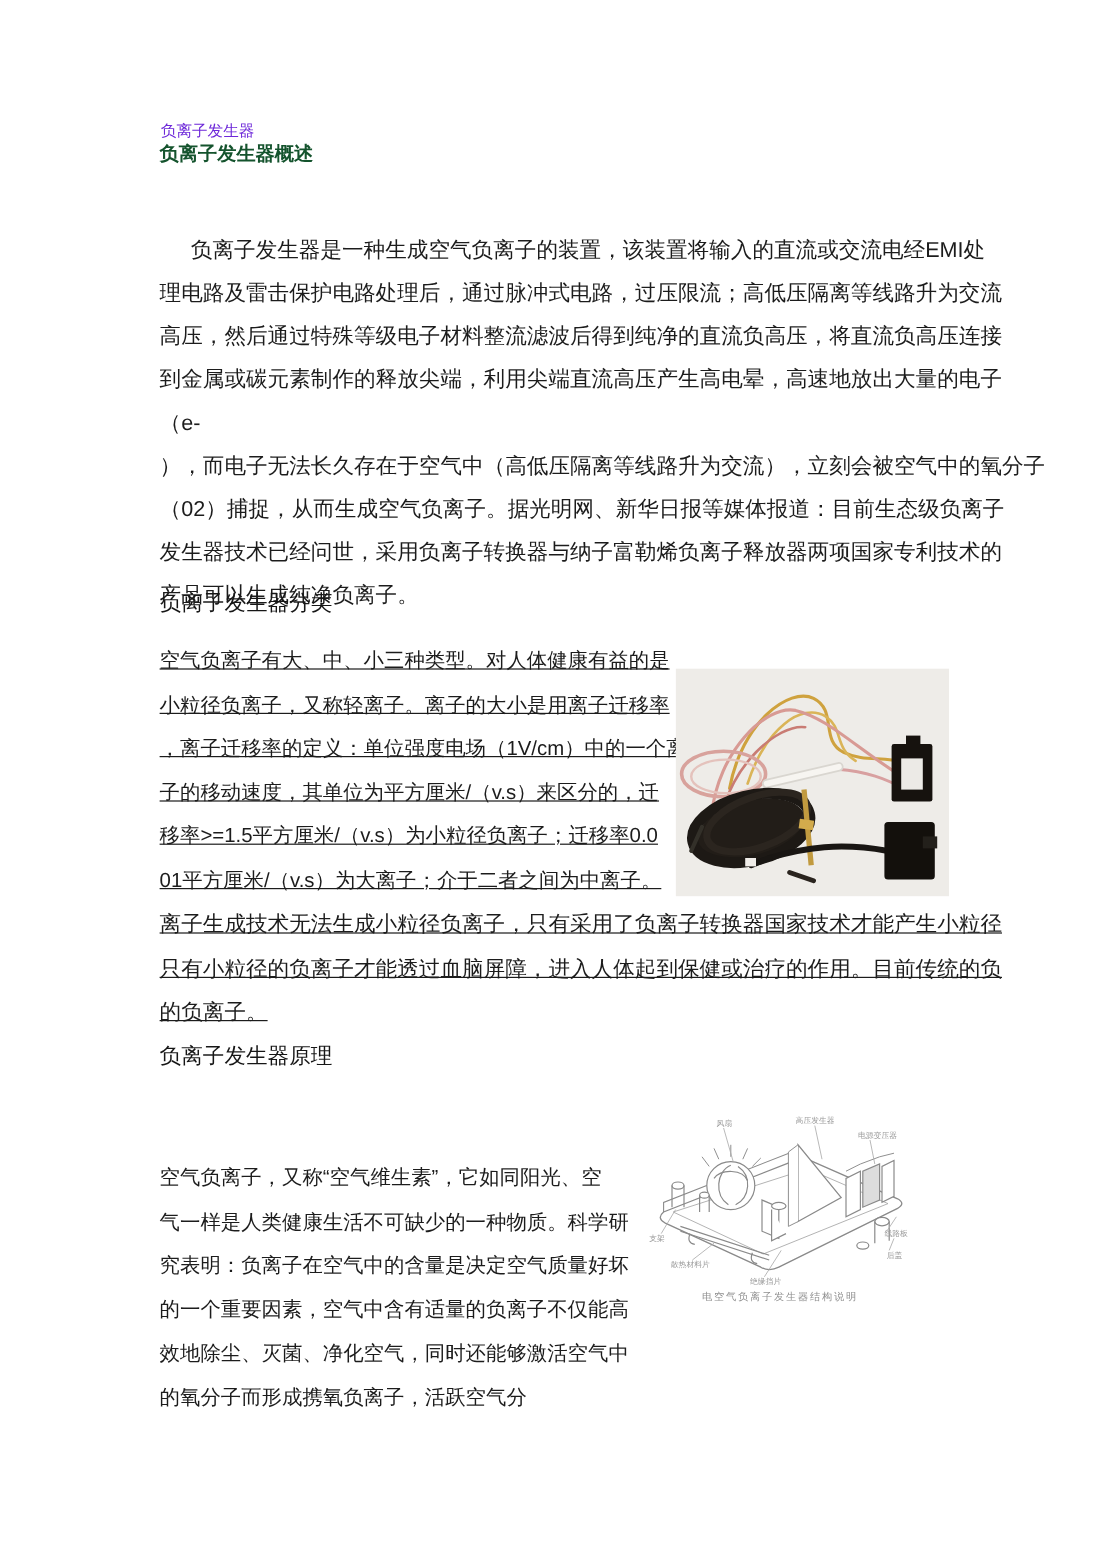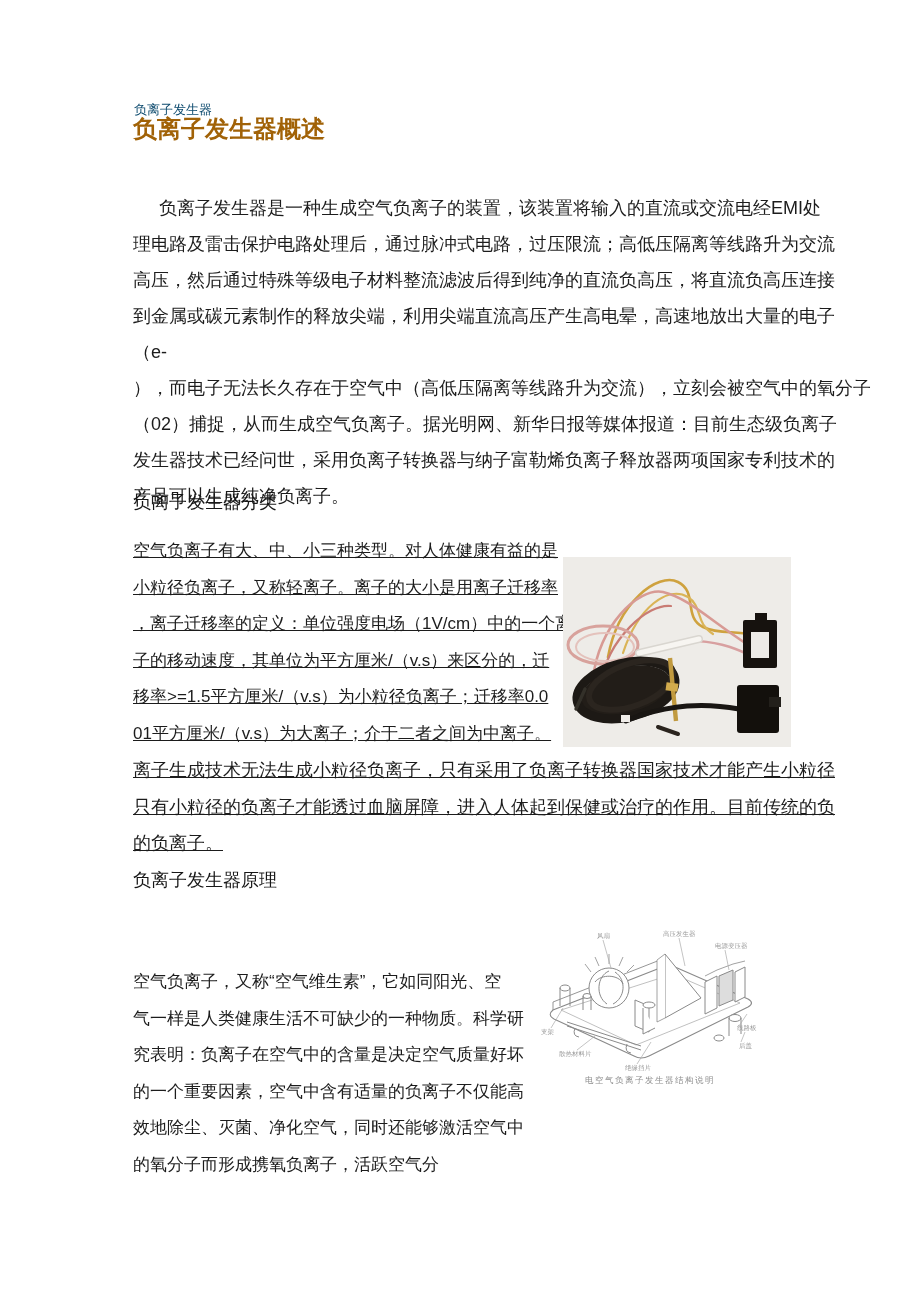--- a/index.html
+++ b/index.html
@@ -6,26 +6,26 @@
   .page{
     position:relative;
     width:920px;height:1303px;
     background:#ffffff;
     font-family:"Liberation Sans", sans-serif;
     color:#1c1c1c;
     overflow:hidden;
   }
   .kicker{
     position:absolute;left:134px;top:102px;
-    font-family:Liberation Sans, sans-serif;
-    font-size:13px;color:#0c4a6e;line-height:15px;
+    font-family:Liberation Mono, monospace;
+    font-size:13px;color:#6d28d9;line-height:15px;
   }
   .h1{
     position:absolute;left:133px;top:116px;
-    font-size:24px;font-weight:bold;line-height:26px;color:#a16207;
+    font-size:16px;font-weight:bold;line-height:26px;color:#14532d;
   }
   .h-sub{
     position:absolute;left:133px;
     font-size:18px;font-weight:500;line-height:24px;color:#161616;
   }
   .h-category{top:490px;}
   .h-principle{top:868px;text-align:right;}
   .para{position:absolute;left:133px;}
   .para-overview{top:154px;width:740px;}
   .para-category{top:533px;width:740px;text-decoration:underline;}

